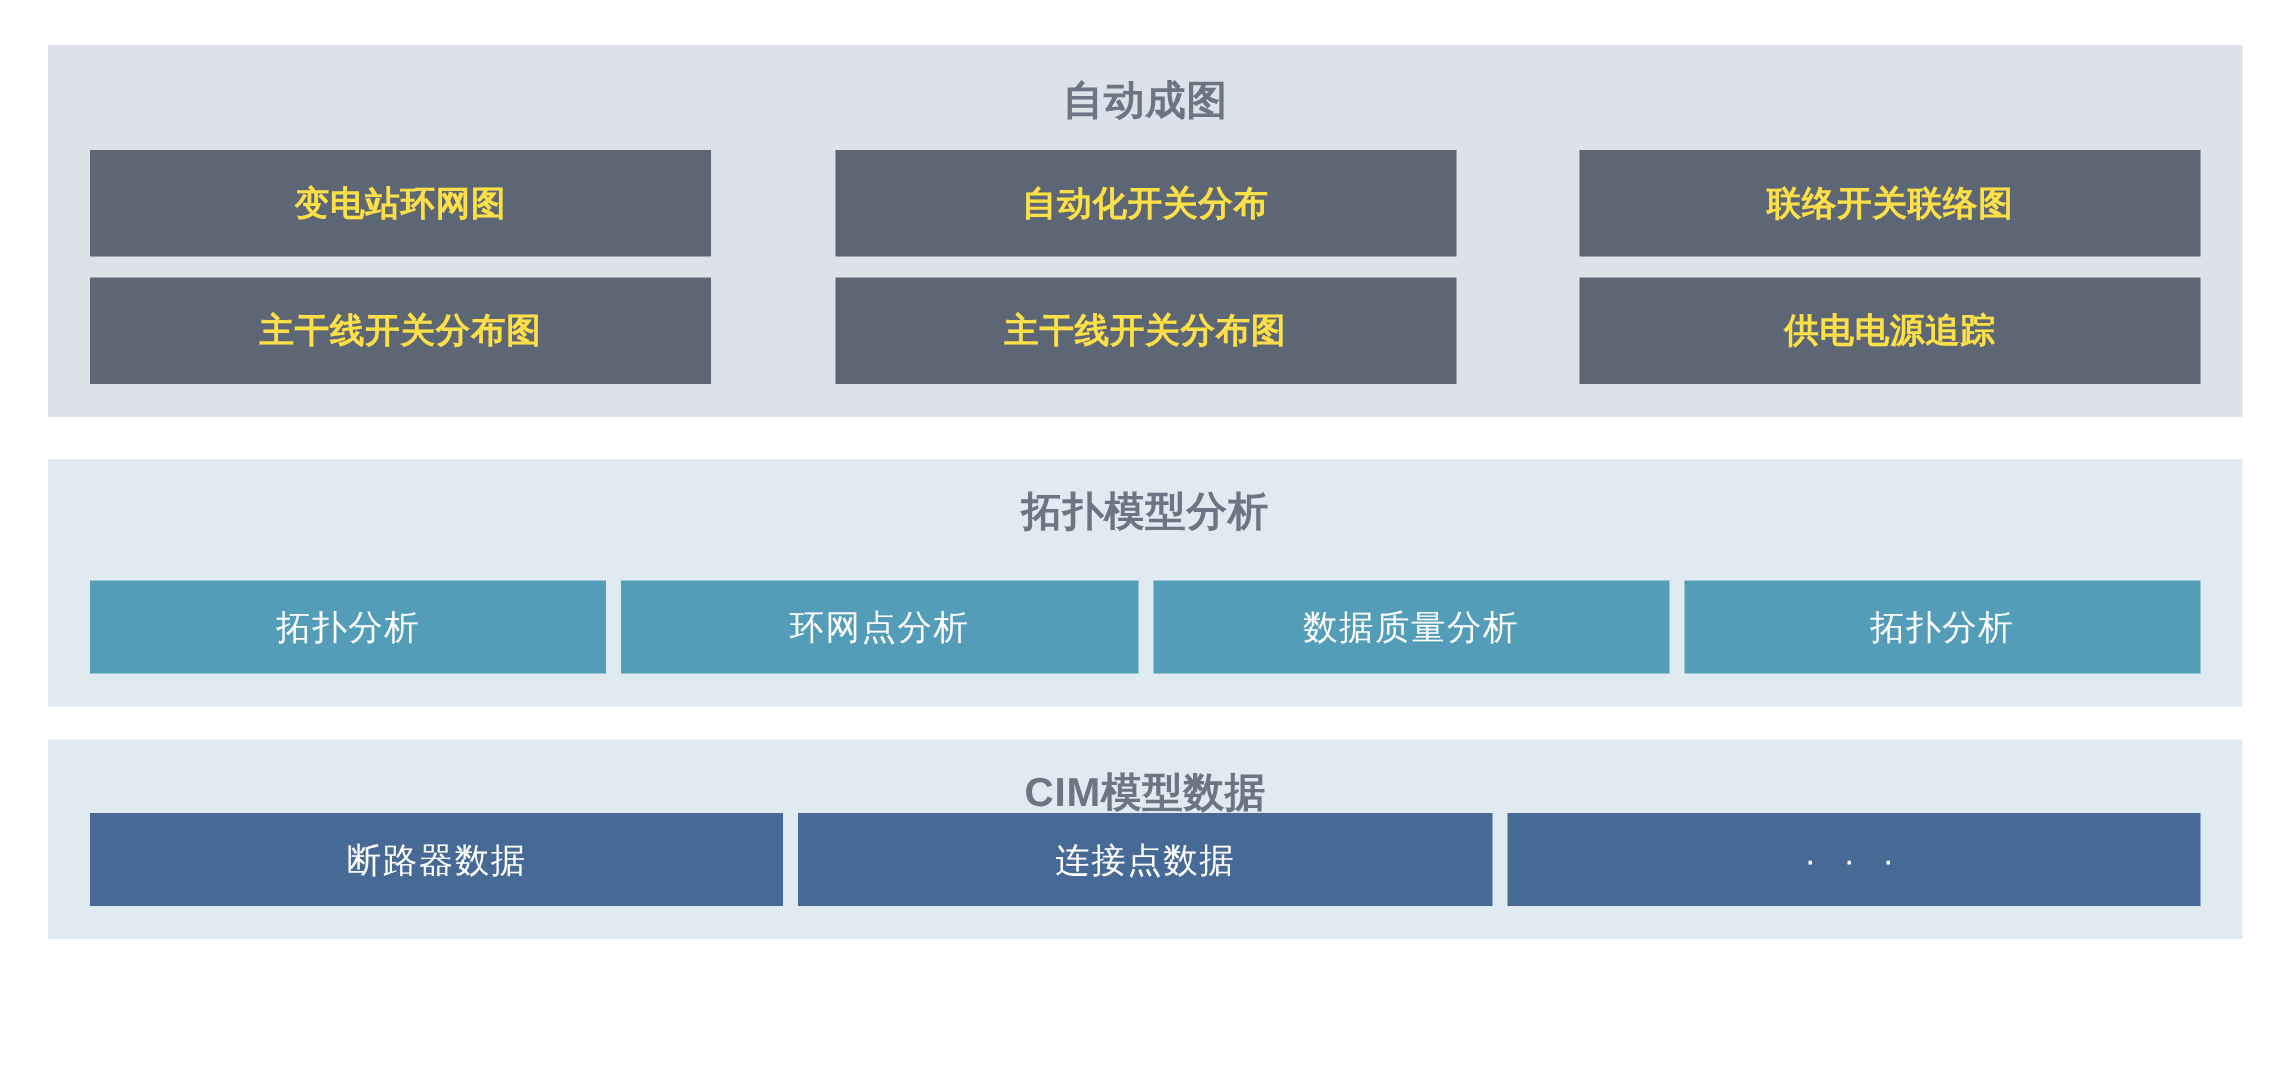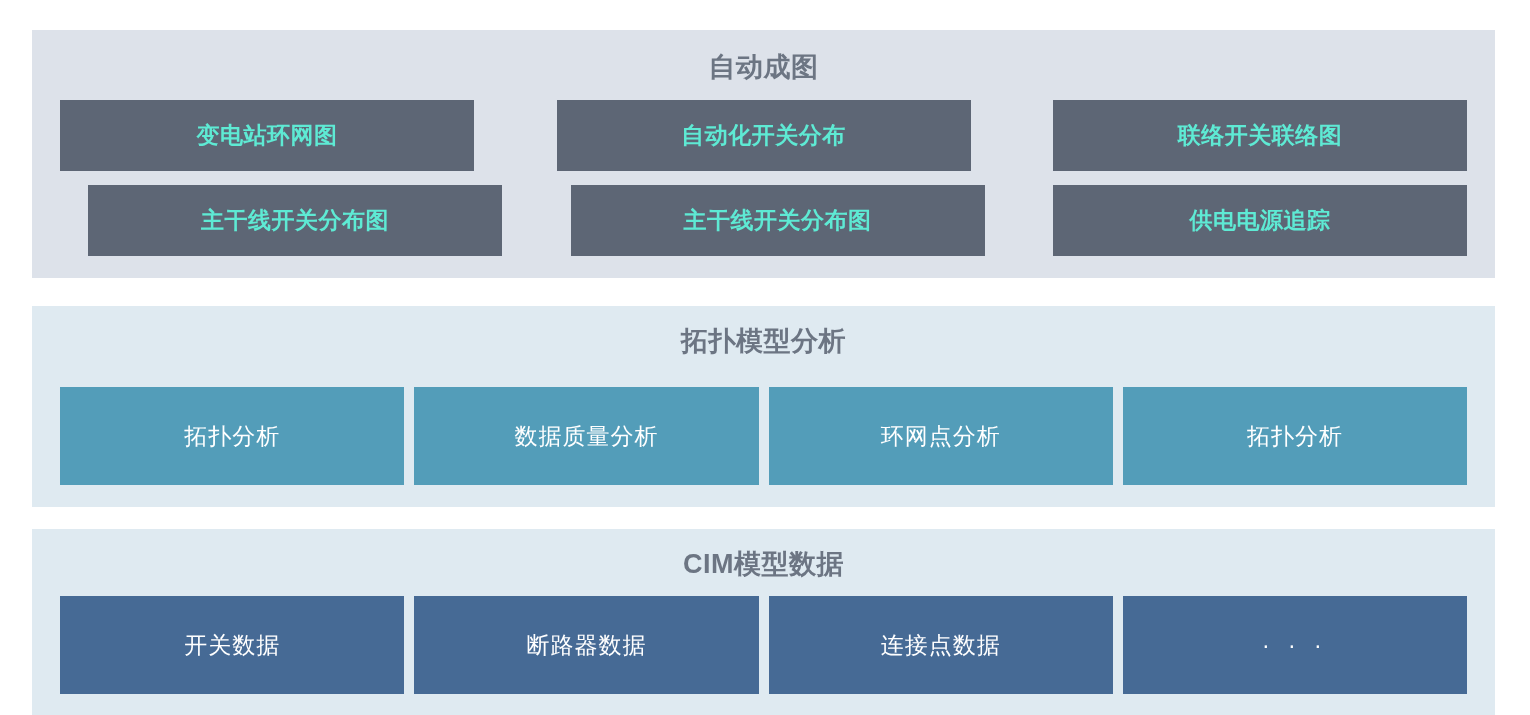--- a/index.html
+++ b/index.html
@@ -31,26 +31,26 @@
   
   #panel-autodraw {
     background: #dde2ea;
     padding: 24px 28px 22px 28px;
   }
   #panel-autodraw .panel-title { margin-bottom: 19px; }
   .btn-row {
     display: flex;
     justify-content: space-between;
   }
-  .btn-row + .btn-row { margin-top: 14px; margin-left: 28px; }
+  .btn-row + .btn-row { margin-top: 14px; }
   .btn-dark {
     flex: 0 0 414px;
     height: 71px;
     background: #5d6675;
-    color: #5eead4;
+    color: #fde047;
     font-size: 23px;
     font-weight: bold;
     display: flex;
     align-items: center;
     justify-content: center;
     letter-spacing: 0.5px;
     border: none;
     cursor: pointer;
     font-family: inherit;
   }
@@ -61,41 +61,41 @@
     margin-top: 28px;
     padding: 22px 28px 22px 28px;
   }
   #panel-topology .panel-title { margin-bottom: 32px; }
   .tile-row {
     display: flex;
     gap: 10px;
   }
   .tile {
     flex: 1 1 0;
-    height: 98px;
+    height: 62px;
     color: #ffffff;
     font-size: 23px;
     font-weight: normal;
     display: flex;
     align-items: center;
     justify-content: center;
     letter-spacing: 1px;
     border: none;
     cursor: pointer;
     font-family: inherit;
   }
   .tile-teal { background: #539db9; }
 
   
   #panel-cim {
     background: #dfeaf1;
     margin-top: 22px;
     padding: 22px 28px 22px 28px;
   }
-  #panel-cim .panel-title { margin-bottom: 18px; }
+  #panel-cim .panel-title { }
   .tile-steel { background: #466a95; }
   .tile-ellipsis { letter-spacing: 6px; }
 </style>
 </head>
 <body>
 
 <div id="stack">
 
   <section class="panel" id="panel-autodraw">
     <div class="panel-title">自动成图</div>
@@ -111,30 +111,29 @@
       <button class="btn-dark">主干线开关分布图</button>
       <button class="btn-dark">供电电源追踪</button>
     </div>
   </section>
 
   <section class="panel" id="panel-topology">
     <div class="panel-title">拓扑模型分析</div>
 
     <div class="tile-row">
       <button class="tile tile-teal">拓扑分析</button>
+      <button class="tile tile-teal">环网点分析</button>
       <button class="tile tile-teal">数据质量分析</button>
-      <button class="tile tile-teal">环网点分析</button>
       <button class="tile tile-teal">拓扑分析</button>
     </div>
   </section>
 
   <section class="panel" id="panel-cim">
     <div class="panel-title">CIM模型数据</div>
 
     <div class="tile-row">
-      <button class="tile tile-steel">开关数据</button>
       <button class="tile tile-steel">断路器数据</button>
       <button class="tile tile-steel">连接点数据</button>
       <button class="tile tile-steel tile-ellipsis">· · ·</button>
     </div>
   </section>
 
 </div>
 
 </body></html>

